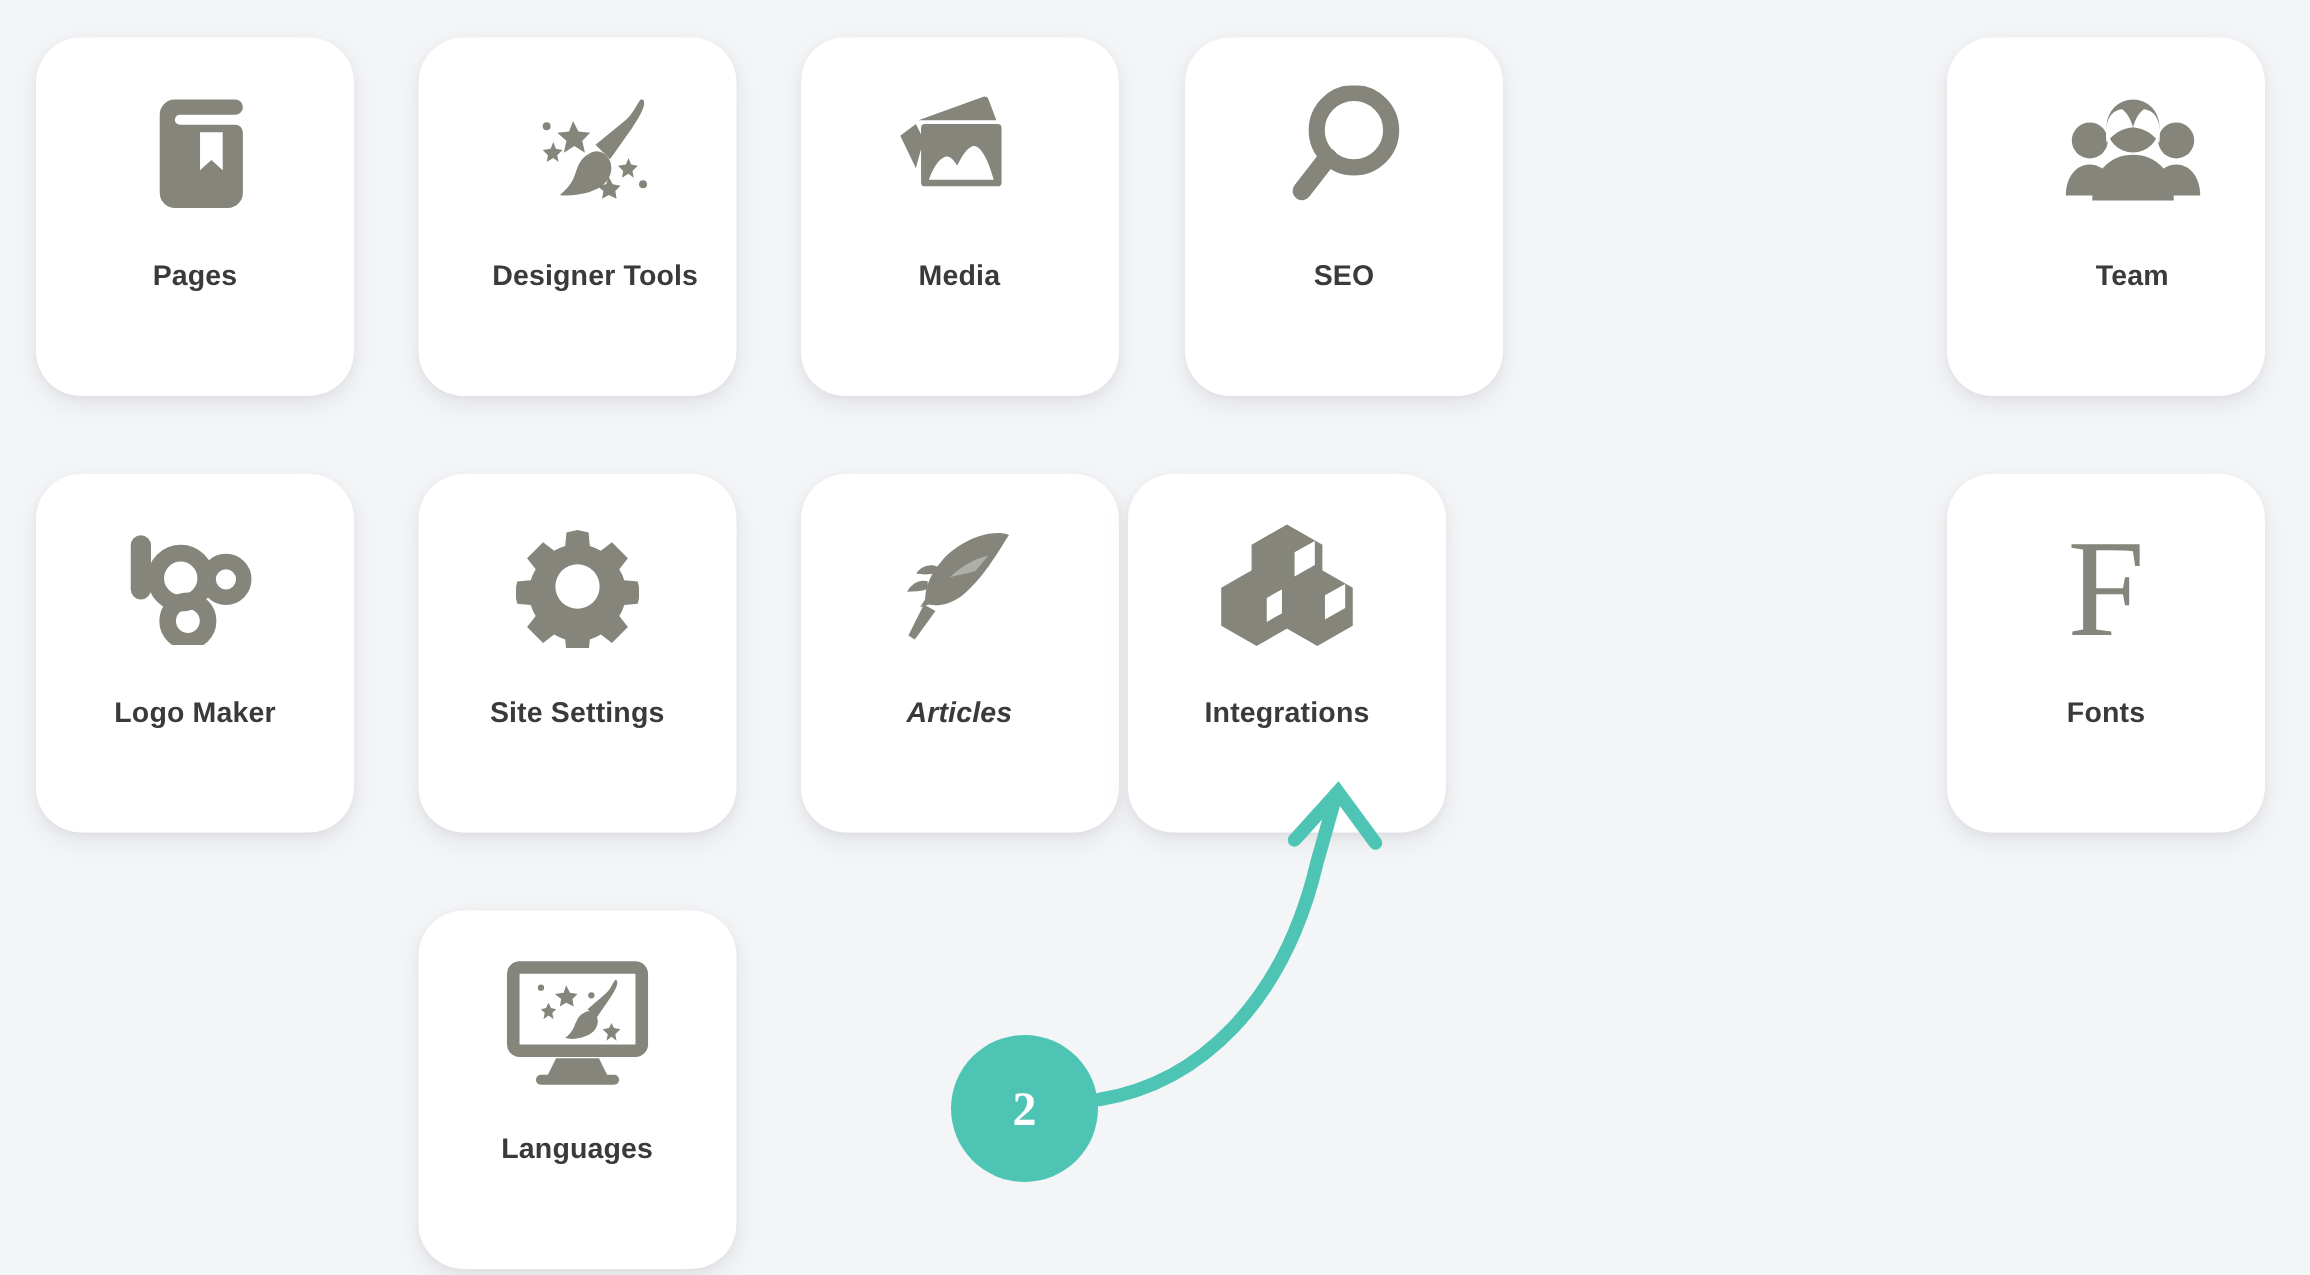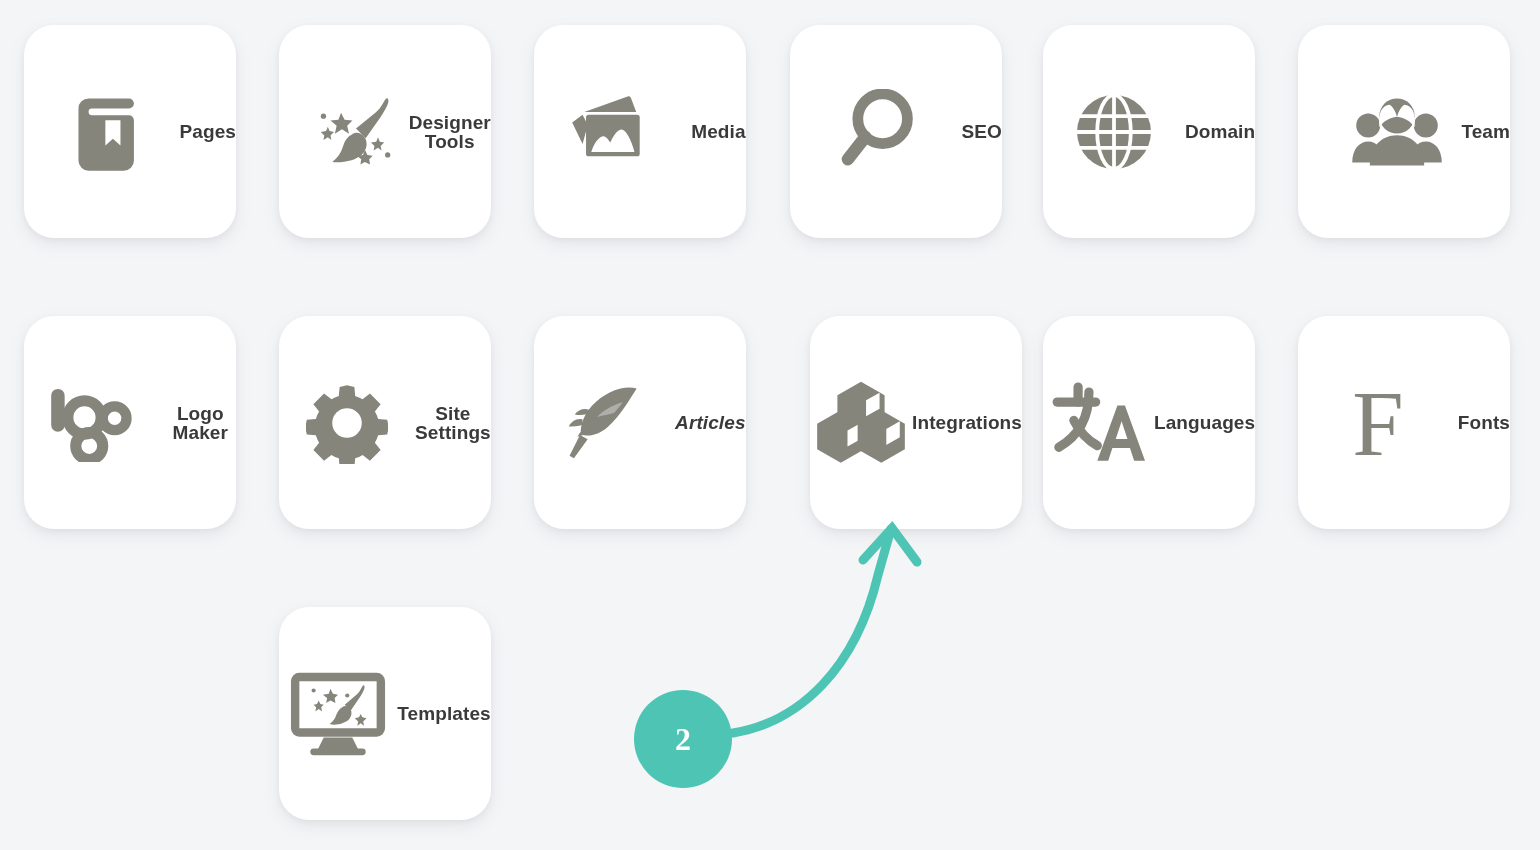--- a/index.html
+++ b/index.html
@@ -15,27 +15,27 @@
   }
   #grid {
     position: absolute;
     left: 0; top: 0;
     width: 1540px;
     height: 850px;
   }
   .card {
     position: absolute;
     width: 212px;
-    height: 213px;
+    height: 239px;
     background: #ffffff;
     border-radius: 30px;
     box-shadow: 0 6px 16px rgba(120,125,135,0.13),
                 0 2px 5px rgba(120,125,135,0.08);
     display: flex;
-    flex-direction: row;
+    flex-direction: column;
     align-items: center;
     justify-content: flex-start;
     cursor: pointer;
   }
   .card-icon {
     height: 150px;
     width: 100%;
     display: flex;
     align-items: center;
     justify-content: center;
@@ -113,35 +113,20 @@
     </div>
     <div class="card" style="left: 790px; top: 25px;">
       <div class="card-icon">
         <svg width="84" height="86" viewBox="0 0 100 104">
       <circle cx="58" cy="36" r="30" fill="none" stroke="#85857c" stroke-width="13"></circle>
       <line x1="37" y1="58" x2="16" y2="85" stroke="#85857c" stroke-width="15" stroke-linecap="round"></line>
     </svg>
       </div>
       <div class="card-label">SEO</div>
     </div>
-    <div class="card" style="left: 1043.2px; top: 25px;">
-      <div class="card-icon">
-        <svg width="84" height="84" viewBox="0 0 100 100">
-      <circle cx="50" cy="50" r="44" fill="#85857c"></circle>
-      <g stroke="#ffffff" stroke-width="4.5" fill="none">
-        <ellipse cx="50" cy="50" rx="20" ry="44"></ellipse>
-        <line x1="50" y1="6" x2="50" y2="94"></line>
-        <line x1="8" y1="31" x2="92" y2="31"></line>
-        <line x1="6" y1="50" x2="94" y2="50"></line>
-        <line x1="8" y1="69" x2="92" y2="69"></line>
-      </g>
-    </svg>
-      </div>
-      <div class="card-label">Domain</div>
-    </div>
     <div class="card" style="left: 1298px; top: 25px; padding-left: 35px;">
       <div class="card-icon">
         <svg width="96" height="74" viewBox="0 0 120 92">
       <circle fill="#85857c" cx="24" cy="38" r="15"></circle>
       <path fill="#85857c" d="M4 84 c0 -16 9 -26 20 -26 11 0 20 10 20 26 z"></path>
       <circle fill="#85857c" cx="96" cy="38" r="15"></circle>
       <path fill="#85857c" d="M76 84 c0 -16 9 -26 20 -26 11 0 20 10 20 26 z"></path>
       <circle fill="#85857c" cx="60" cy="26" r="22"></circle>
       <path fill="#85857c" d="M26 88 c0 -23 14 -38 34 -38 20 0 34 15 34 38 z"></path>
       <path fill="#ffffff" d="M38 40 c5 -7 12 -12 22 -13 -2 -7 -5 -12 -9 -15 -10 1 -15 10 -13 28 z"></path>
@@ -179,47 +164,32 @@
       <path fill="#85857c" d="M88 10 c-14 -5 -38 4 -52 20 -9 10 -13 21 -13 30 l-4 6 7 -2
         c8 2 19 -1 28 -9 16 -14 28 -36 34 -45 z"></path>
       <path fill="#85857c" d="M22 64 l-12 24 5 3 16 -22 z"></path>
       <path fill="#ffffff" d="M72 26 c-12 3 -22 9 -30 17 2 -1 14 -3 20 -5 z" opacity="0.35"></path>
       <path fill="#85857c" d="M25 46 c-6 -2 -13 2 -16 8 5 0 11 0 16 -2 z"></path>
       <path fill="#85857c" d="M33 35 c-5 -3 -13 -1 -17 5 5 1 12 1 17 -1 z"></path>
     </svg>
       </div>
       <div class="card-label">Articles</div>
     </div>
-    <div class="card" style="left: 810px; top: 316px;">
+    <div class="card" style="left: 752px; top: 316px;">
       <div class="card-icon">
         <svg width="88" height="86" viewBox="0 0 104 102">
       <path fill="#85857c" d="M52 2 L80 18 v30 L52 64 24 48 V18 Z"></path>
       <path fill="#ffffff" d="M58 24 l16 -9 v19 l-16 9 z"></path>
       <path fill="#85857c" d="M26 40 L54 56 v30 L26 102 -2 86 V56 Z" transform="translate(2,-4)"></path>
       <path fill="#ffffff" d="M34 64 l16 -9 v19 l-16 9 z" transform="translate(2,-4)"></path>
       <path fill="#85857c" d="M78 40 L106 56 v30 L78 102 50 86 V56 Z" transform="translate(-2,-4)"></path>
       <path fill="#ffffff" d="M84 62 l16 -9 v19 l-16 9 z" transform="translate(-2,-4)"></path>
     </svg>
       </div>
       <div class="card-label">Integrations</div>
-    </div>
-    <div class="card" style="left: 1043.2px; top: 316px;">
-      <div class="card-icon">
-        <svg width="94" height="82" viewBox="0 0 112 98">
-      <g stroke="#85857c" stroke-width="11" fill="none" stroke-linecap="round">
-        <line x1="6" y1="24" x2="52" y2="24"></line>
-        <line x1="31" y1="6" x2="31" y2="24"></line>
-        <path d="M44 12 C44 45 29 66 8 78"></path>
-        <path d="M26 46 C33 60 43 70 54 76"></path>
-      </g>
-      <path fill="#85857c" d="M78 28 h9 l24 66 h-13 l-5 -15 h-21 l-5 15 h-13 z
-        M76 68 h14 l-7 -21 z"></path>
-    </svg>
-      </div>
-      <div class="card-label">Languages</div>
     </div>
     <div class="card" style="left: 1298px; top: 316px;">
       <div class="card-icon">
         <svg width="80" height="90" viewBox="0 0 90 100">
       <text x="45" y="86" font-family="Liberation Serif, serif" font-size="104" fill="#85857c" text-anchor="middle">F</text>
     </svg>
       </div>
       <div class="card-label">Fonts</div>
     </div>
     <div class="card" style="left: 278.8px; top: 607px;">
@@ -230,21 +200,21 @@
       <rect fill="#85857c" x="24" y="91" width="66" height="8" rx="4"></rect>
       <path fill="#85857c" d="M88 16 c2 2 -1 8 -5 14 l-11 16 -7 -7 14 -12 c6 -5 7 -13 9 -11 z"></path>
       <path fill="#85857c" d="M62 42 c5 -4 12 1 11 8 -1 6 -5 9 -11 11 -5 2 -11 2 -15 1 4 -3 7 -7 8 -11 2 -4 3 -7 7 -9 z"></path>
       <path fill="#85857c" d="M48 20 l3 6 6 1 -4 4 1 6 -6 -3 -5 3 1 -6 -5 -4 7 -1 z"></path>
       <path fill="#85857c" d="M84 50 l2 4 5 1 -4 4 1 5 -4 -3 -4 3 1 -5 -4 -4 5 -1 z"></path>
       <path fill="#85857c" d="M34 34 l2 4 4 1 -3 3 1 5 -4 -3 -4 3 1 -5 -3 -3 4 -1 z"></path>
       <circle fill="#85857c" cx="28" cy="22" r="2.5"></circle>
       <circle fill="#85857c" cx="68" cy="28" r="2.5"></circle>
     </svg>
       </div>
-      <div class="card-label">Templates</div>
+      <div class="card-label">Languages</div>
     </div>
   </div>
 
 <svg id="annotation" viewBox="0 0 1540 850" width="1540" height="850">
   <path id="arrow-curve" d="M 733 733 C 800 722, 856 668, 878 575 L 891 529" fill="none" stroke="#4dc4b4" stroke-width="9" stroke-linecap="round"></path>
   <path id="arrow-head" d="M 863 560 L 892 528 L 917 562" fill="none" stroke="#4dc4b4" stroke-width="9" stroke-linecap="round" stroke-linejoin="miter"></path>
 </svg>
 
 <div class="badge" id="step-badge" style="background: rgb(77, 196, 180); left: 634px; top: 690px;">
   <span>2</span>

